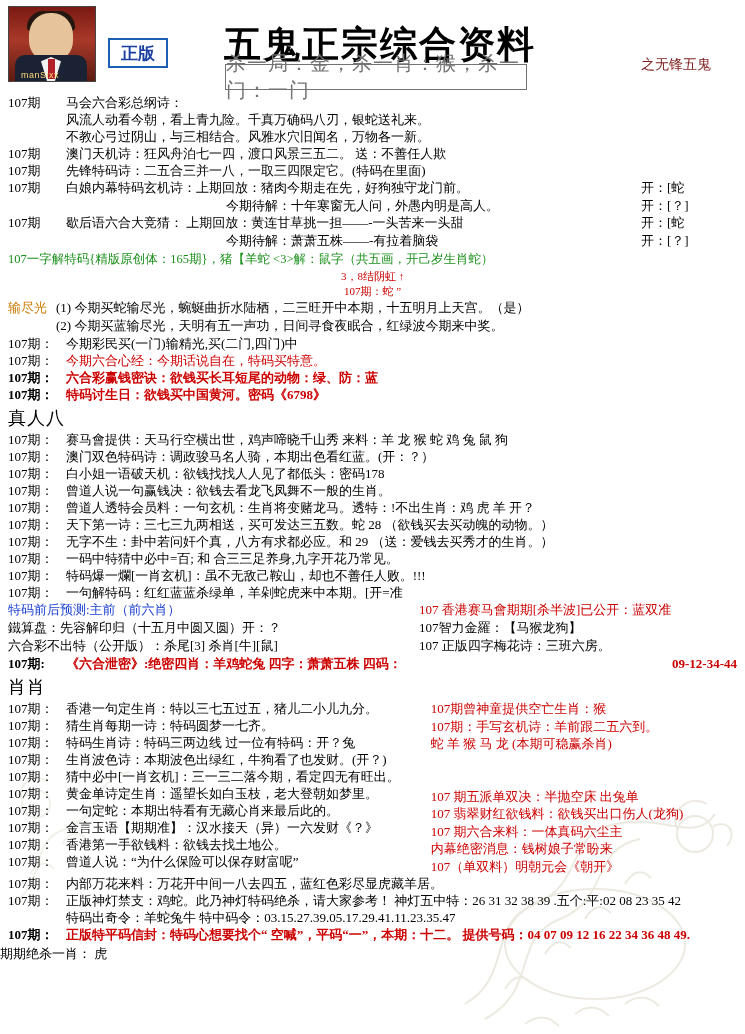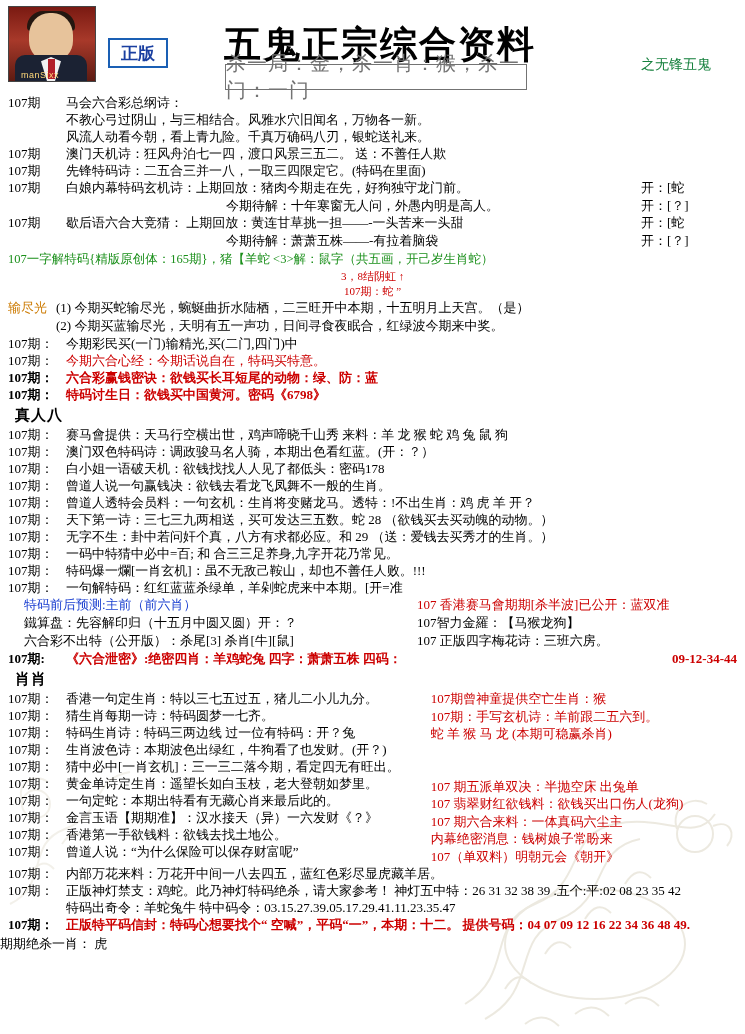--- a/index.html
+++ b/index.html
@@ -46,21 +46,21 @@
     border:2px solid #1a5fb4; color:#1a3fa0; font-weight:bold; font-size:17px;
     display:flex; align-items:center; justify-content:center;
     font-family:"Liberation Sans", sans-serif; background:#fff;
   }
   .main-title {
     position:absolute; left:190px; top:20px; width:380px; text-align:center;
     font-size:37px; font-weight:bold; letter-spacing:2px; color:#000;
     font-family:"Liberation Serif", serif;
   }
   .title-right {
-    position:absolute; right:34px; top:56px; font-size:14px; color:#15803d;
+    position:absolute; right:34px; top:56px; font-size:14px; color:#7f1d1d;
   }
   .kill-box {
     position:absolute; left:225px; top:64px; width:300px; height:24px;
     border:1px solid #737373; color:#737373; font-size:20px;
     display:flex; align-items:center; justify-content:center; letter-spacing:1px;
   }
 
   
   .row { display:flex; align-items:flex-start; line-height:17px; padding:0 8px; font-size:13px; }
   .row .issue { flex:0 0 58px; color:#000; }
@@ -72,26 +72,26 @@
   .sec-top { margin-top:2px; }
 
   .three-col { display:flex; padding:0 8px; font-size:13px; line-height:17.5px; }
   .three-col .c1 { flex:0 0 58px; }
   .three-col .c2 { flex:1 1 auto; }
   .three-col .c3 { flex:0 0 96px; text-align:left; }
 
   .green-note { color:#1a8f1a; font-size:12.5px; padding:2px 8px; line-height:16px; }
   .center-small { text-align:center; font-size:11px; color:#cc0000; }
 
-  .two-col { display:flex; padding:0 24px; font-size:13px; line-height:18px; }
+  .two-col { display:flex; padding:0 8px; font-size:13px; line-height:18px; }
   .two-col .l { flex:1 1 56%; padding-right:6px; }
   .two-col .rr { flex:1 1 44%; }
 
   .section-title {
-    font-size:15px; font-weight:bold; padding:3px 8px 1px 15px; letter-spacing:1px;
+    font-size:18px; font-weight:normal; padding:3px 8px 1px 8px; letter-spacing:1px;
   }
 
   
   .watermark {
     position:absolute; right:0; bottom:0; width:300px; height:260px;
     opacity:.30; pointer-events:none;
   }
   .wm-left {
     position:absolute; left:0; bottom:120px; width:150px; height:170px;
     opacity:.22; pointer-events:none;
@@ -142,25 +142,25 @@
       <div class="kill-box">杀一局：金，杀一肖：猴，杀一门：一门</div>
     </div>
 
     <div>
       <div class="row sec-top">
         <span class="issue">107期</span>
         <span class="txt">马会六合彩总纲诗：</span>
       </div>
       <div class="row">
         <span class="issue"></span>
+        <span class="txt">风流人动看今朝，看上青九险。千真万确码八刃，银蛇送礼来。</span>
+      </div>
+      <div class="row">
+        <span class="issue"></span>
         <span class="txt">不教心弓过阴山，与三相结合。风雅水穴旧闻名，万物各一新。</span>
-      </div>
-      <div class="row">
-        <span class="issue"></span>
-        <span class="txt">风流人动看今朝，看上青九险。千真万确码八刃，银蛇送礼来。</span>
       </div>
       <div class="row">
         <span class="issue">107期</span>
         <span class="txt">澳门天机诗：狂风舟泊七一四，渡口风景三五二。  送：不善任人欺</span>
       </div>
       <div class="row">
         <span class="issue">107期</span>
         <span class="txt">先锋特码诗：二五合三并一八，一取三四限定它。(特码在里面)</span>
       </div>
     </div>

